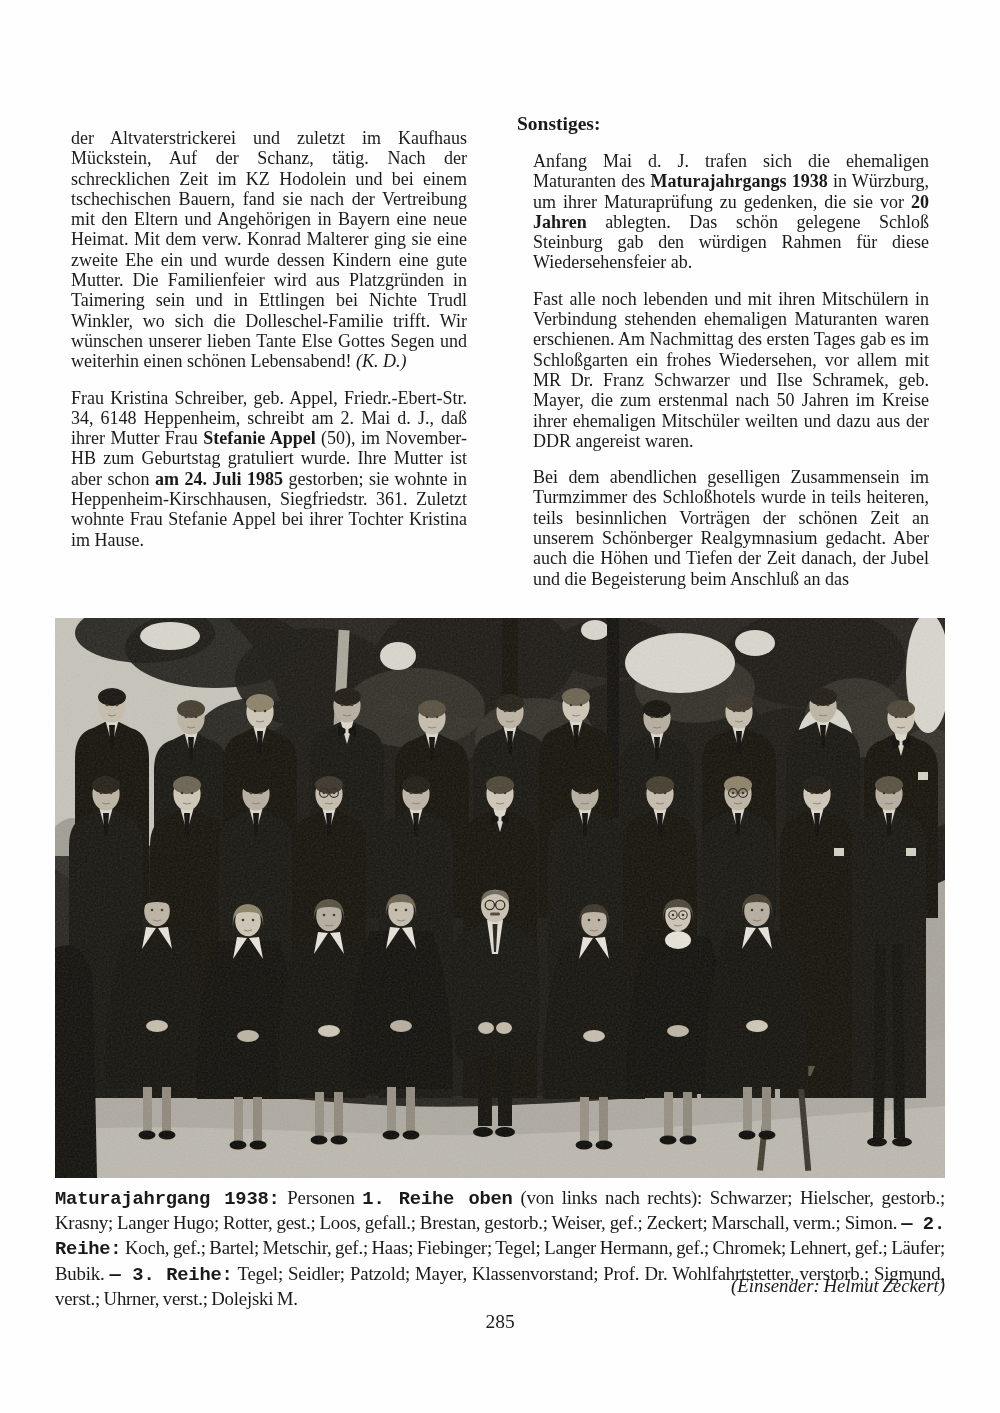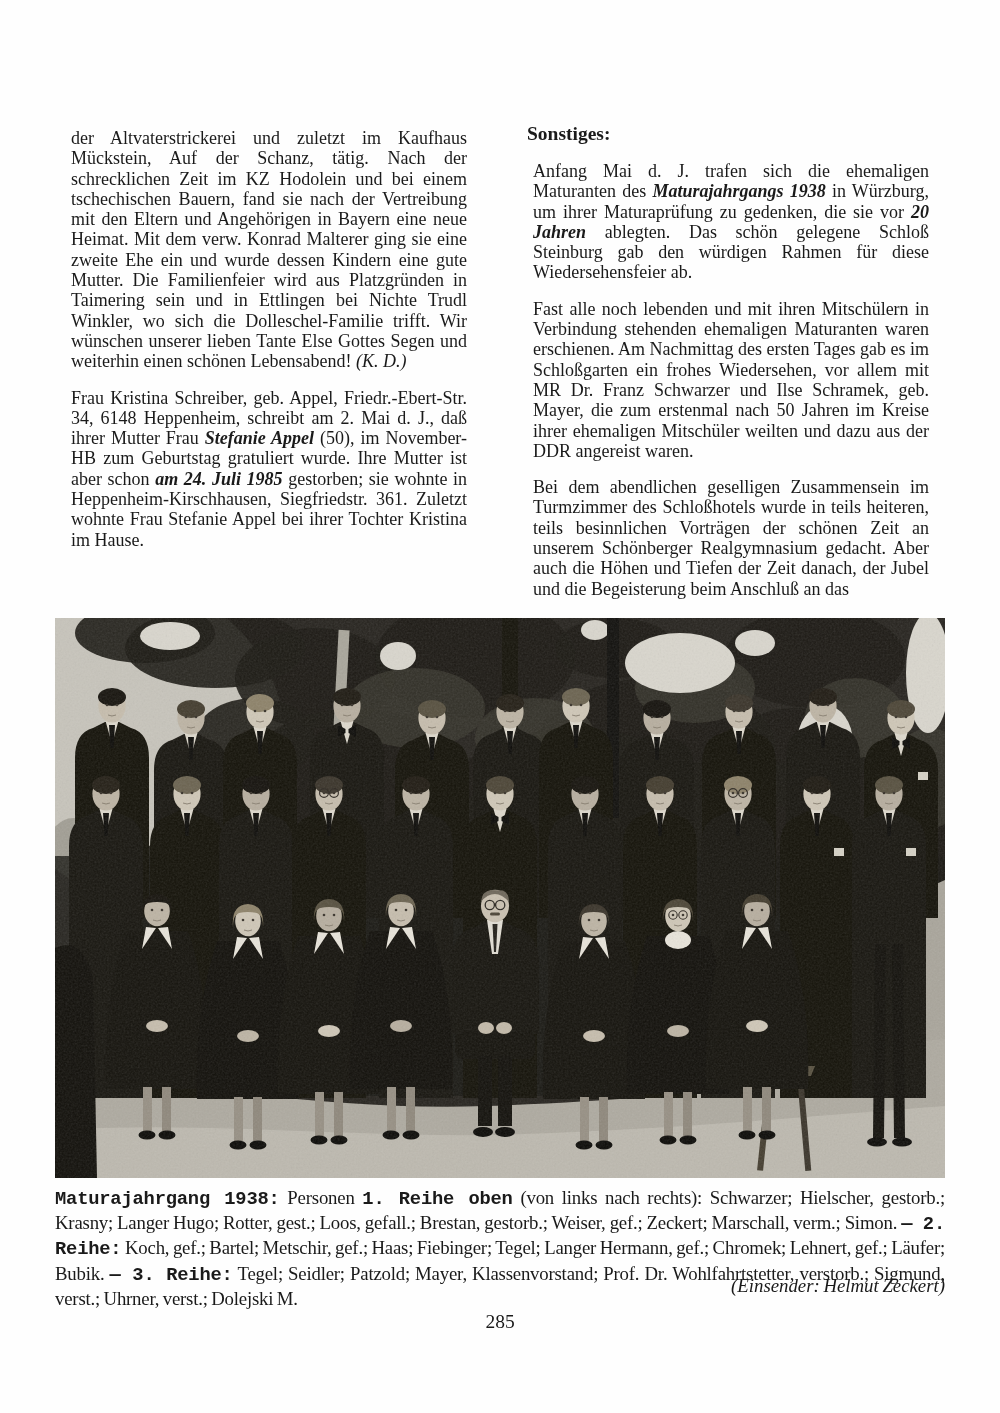--- a/index.html
+++ b/index.html
@@ -1,22 +1,22 @@
 <!DOCTYPE html>
 <html lang="de"><head>
 <meta charset="utf-8">
 <style>
   html,body{margin:0;padding:0;background:#ffffff;}
   body{width:1000px;height:1413px;position:relative;font-family:"Liberation Serif",serif;color:#1a1a1a;}
   .page{position:absolute;left:0;top:0;width:1000px;height:1413px;background:#fefefe;overflow:hidden;}
   .columns{position:absolute;left:55px;top:112px;width:890px;display:flex;gap:34px;}
   .col{width:428px;}
   p.body{margin:16px;font-size:18px;line-height:20.3px;text-align:justify;}
-  p.body b{font-weight:bold;font-style:italic;}
-  h3.subhead{font-size:19.5px;line-height:23px;margin:10px;font-weight:bold;}
+  p.body b{font-weight:bold;}
+  h3.subhead{font-size:19.5px;line-height:23px;margin:0;font-weight:bold;}
   .mt{margin-top:9px;}
   .mt2{margin-top:2px;}
   .spaced{margin-top:6px;}
   figure.photo{position:absolute;left:55px;top:618px;width:890px;height:560px;margin:0;padding:0;}
   figure.photo svg{display:block;width:890px;height:560px;}
   p.caption{position:absolute;left:55px;top:1186px;width:890px;margin:0;font-size:18.8px;line-height:23.2px;text-align:justify;letter-spacing:-0.2px;word-spacing:-1px;}
   p.caption b{font-weight:bold;font-family:Liberation Mono, monospace;}
   .einsender{position:absolute;right:0;bottom:13px;font-style:italic;letter-spacing:0;}
   .pagenum{position:absolute;left:55px;top:1311px;width:890px;text-align:center;font-size:19.5px;}
 </style>

